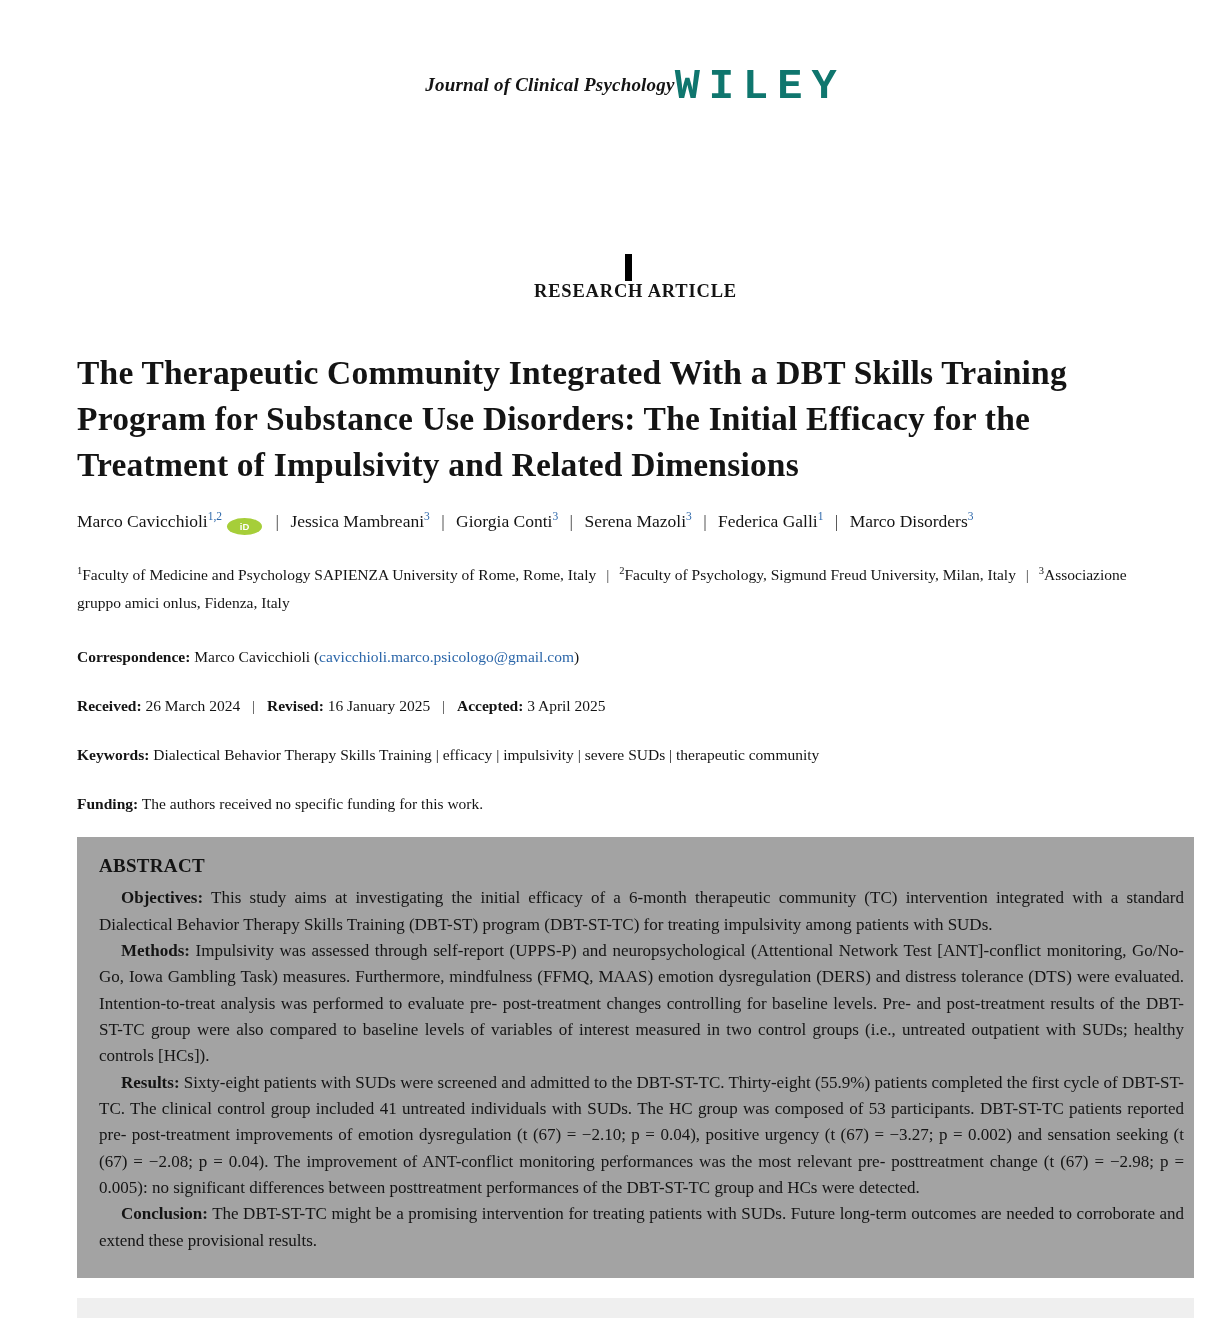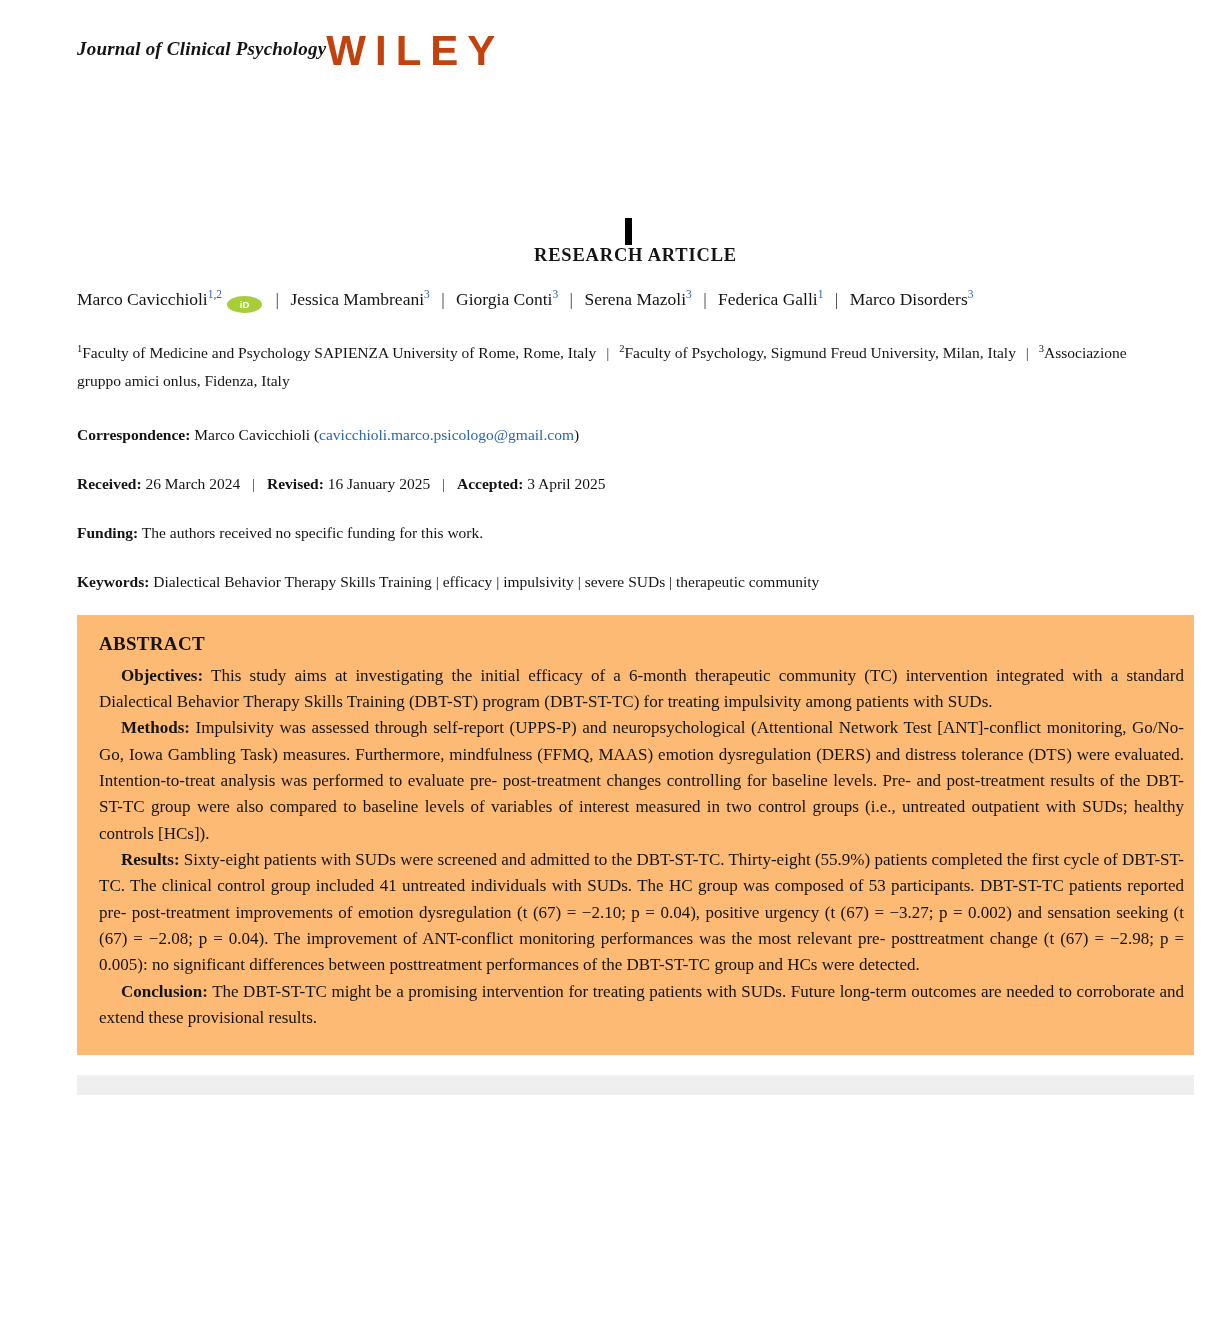--- a/index.html
+++ b/index.html
@@ -6,23 +6,23 @@
   html, body { background: #ffffff; }
   body {
     width: 1230px;
     height: 1344px;
     overflow: hidden;
     color: #141414;
     font-family: "Liberation Serif", serif;
     padding: 30px 36px 0 77px;
   }
 
-  .topbar { display: flex; justify-content: flex-start; align-items: flex-start; }
+  .topbar { display: flex; justify-content: center; align-items: flex-start; margin-top: 36px; }
   .journal-name { font-size: 19px; font-weight: bold; font-style: italic; padding-top: 8px; letter-spacing: 0.2px; }
-  .publisher-logo { font-family: Liberation Sans, sans-serif; font-size: 42px; font-weight: bold; letter-spacing: 9px; line-height: 1; color: #c2410c; }
+  .publisher-logo { font-family: Liberation Mono, monospace; font-size: 42px; font-weight: bold; letter-spacing: 9px; line-height: 1; color: #0f766e; }
 
   .article-type { margin-top: 146px; display: flex; align-items: center; flex-direction: column; }
   .article-type .bar { width: 7px; height: 27px; background: #000; margin-right: 15px; }
   .article-type .label { font-size: 18.5px; font-weight: bold; letter-spacing: 0.8px; }
 
   .title {
     margin-top: 48px;
     font-size: 33.5px;
     line-height: 1.38;
     font-weight: bold;
@@ -43,21 +43,21 @@
 
   .affiliations { margin-top: 26px; font-size: 15.5px; line-height: 1.8; max-width: 1080px; }
   .affiliations sup { font-size: 10.5px; }
   .affiliations .sep { margin: 0 6px; }
 
   .meta { margin-top: 31px; font-size: 15.5px; }
   .meta b { font-weight: bold; }
   .meta .sep { margin: 0 8px; }
   .correspondence a { color: #2b66a9; text-decoration: none; cursor: pointer; }
 
-  .abstract { margin-top: 24px; background: #fdba74; padding: 18px 10px 24px 22px; }
+  .abstract { margin-top: 24px; background: #a3a3a3; padding: 18px 10px 24px 22px; }
   .abstract h2 { font-size: 19px; letter-spacing: 0.3px; margin-bottom: 8px; font-weight: bold; }
   .abstract p { font-size: 17px; line-height: 1.55; text-align: justify; }
   .abstract p b { font-weight: bold; margin-left: 22px; }
 
   .bottom-sliver { margin-top: 20px; height: 20px; background: #efefef; }
 </style>
 </head>
 <body>
 
 <div>
@@ -65,20 +65,21 @@
   <header class="topbar">
     <div class="journal-name">Journal of Clinical Psychology</div>
     <div class="publisher-logo">WILEY</div>
   </header>
 
   <div class="article-type">
     <span class="bar"></span>
     <span class="label">RESEARCH ARTICLE</span>
   </div>
 
+  <h1 class="title">The Therapeutic Community Integrated With a DBT Skills Training Program for Substance Use Disorders: The Initial Efficacy for the Treatment of Impulsivity and Related Dimensions</h1>
 
   <div class="authors">
     <span><span>Marco Cavicchioli</span><sup>1,2</sup></span><span class="orcid">iD</span>
     <span class="sep">|</span>
     <span><span>Jessica Mambreani</span><sup>3</sup></span>
     <span class="sep">|</span>
     <span><span>Giorgia Conti</span><sup>3</sup></span>
     <span class="sep">|</span>
     <span><span>Serena Mazoli</span><sup>3</sup></span>
     <span class="sep">|</span>
@@ -106,27 +107,27 @@
     <span>26 March 2024</span>
     <span class="sep">|</span>
     <b>Revised:</b>
     <span>16 January 2025</span>
     <span class="sep">|</span>
     <b>Accepted:</b>
     <span>3 April 2025</span>
   </div>
 
   <div class="meta">
-    <b>Funding:</b>
-    <span>The authors received no specific funding for this work.</span>
+    <b>Keywords:</b>
+    <span>Dialectical Behavior Therapy Skills Training | efficacy | impulsivity | severe SUDs | therapeutic community</span>
   </div>
 
   <div class="meta">
-    <b>Keywords:</b>
-    <span>Dialectical Behavior Therapy Skills Training | efficacy | impulsivity | severe SUDs | therapeutic community</span>
+    <b>Funding:</b>
+    <span>The authors received no specific funding for this work.</span>
   </div>
 
   <section class="abstract">
     <h2>ABSTRACT</h2>
     <p><b>Objectives:</b> <span>This study aims at investigating the initial efficacy of a 6-month therapeutic community (TC) intervention integrated with a standard Dialectical Behavior Therapy Skills Training (DBT-ST) program (DBT-ST-TC) for treating impulsivity among patients with SUDs.</span></p>
     <p><b>Methods:</b> <span>Impulsivity was assessed through self-report (UPPS-P) and neuropsychological (Attentional Network Test [ANT]-conflict monitoring, Go/No-Go, Iowa Gambling Task) measures. Furthermore, mindfulness (FFMQ, MAAS) emotion dysregulation (DERS) and distress tolerance (DTS) were evaluated. Intention-to-treat analysis was performed to evaluate pre- post-treatment changes controlling for baseline levels. Pre- and post-treatment results of the DBT-ST-TC group were also compared to baseline levels of variables of interest measured in two control groups (i.e., untreated outpatient with SUDs; healthy controls [HCs]).</span></p>
     <p><b>Results:</b> <span>Sixty-eight patients with SUDs were screened and admitted to the DBT-ST-TC. Thirty-eight (55.9%) patients completed the first cycle of DBT-ST-TC. The clinical control group included 41 untreated individuals with SUDs. The HC group was composed of 53 participants. DBT-ST-TC patients reported pre- post-treatment improvements of emotion dysregulation (t (67) = −2.10; p = 0.04), positive urgency (t (67) = −3.27; p = 0.002) and sensation seeking (t (67) = −2.08; p = 0.04). The improvement of ANT-conflict monitoring performances was the most relevant pre- posttreatment change (t (67) = −2.98; p = 0.005): no significant differences between posttreatment performances of the DBT-ST-TC group and HCs were detected.</span></p>
     <p><b>Conclusion:</b> <span>The DBT-ST-TC might be a promising intervention for treating patients with SUDs. Future long-term outcomes are needed to corroborate and extend these provisional results.</span></p>
   </section>
 

